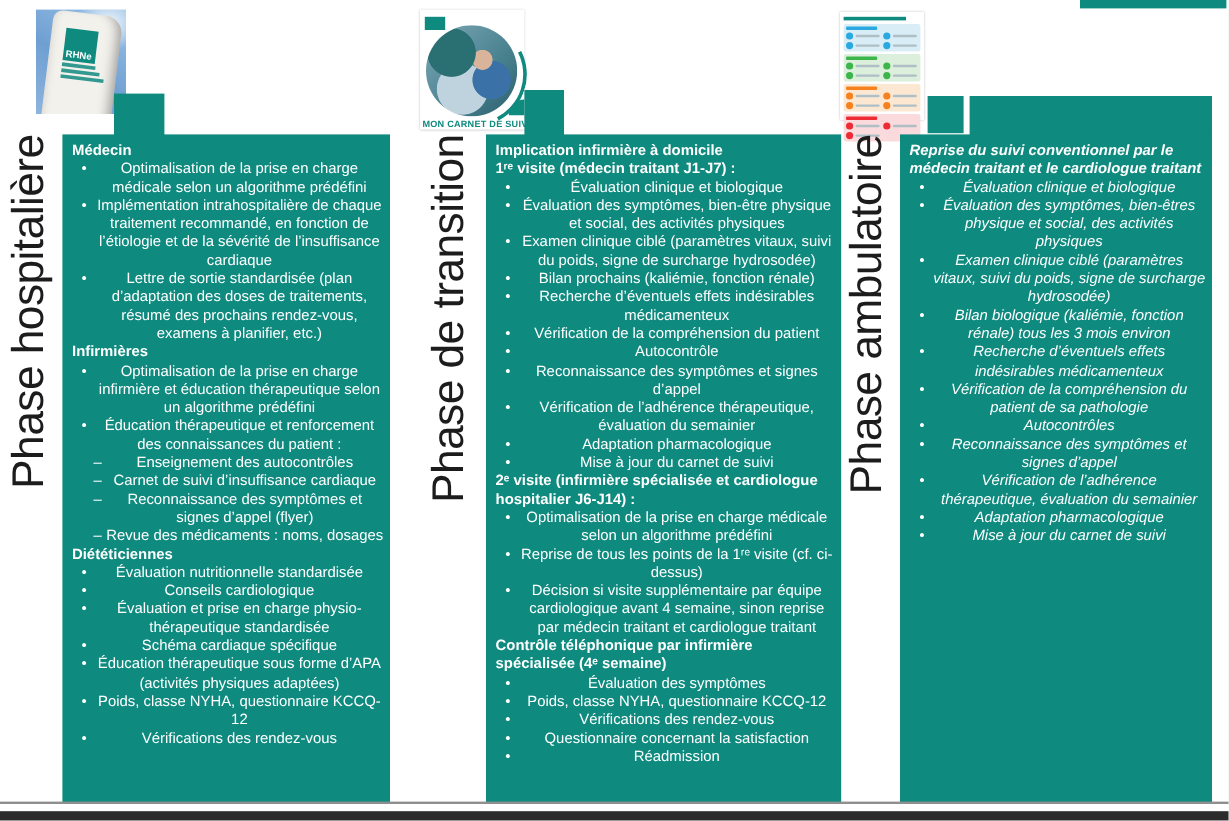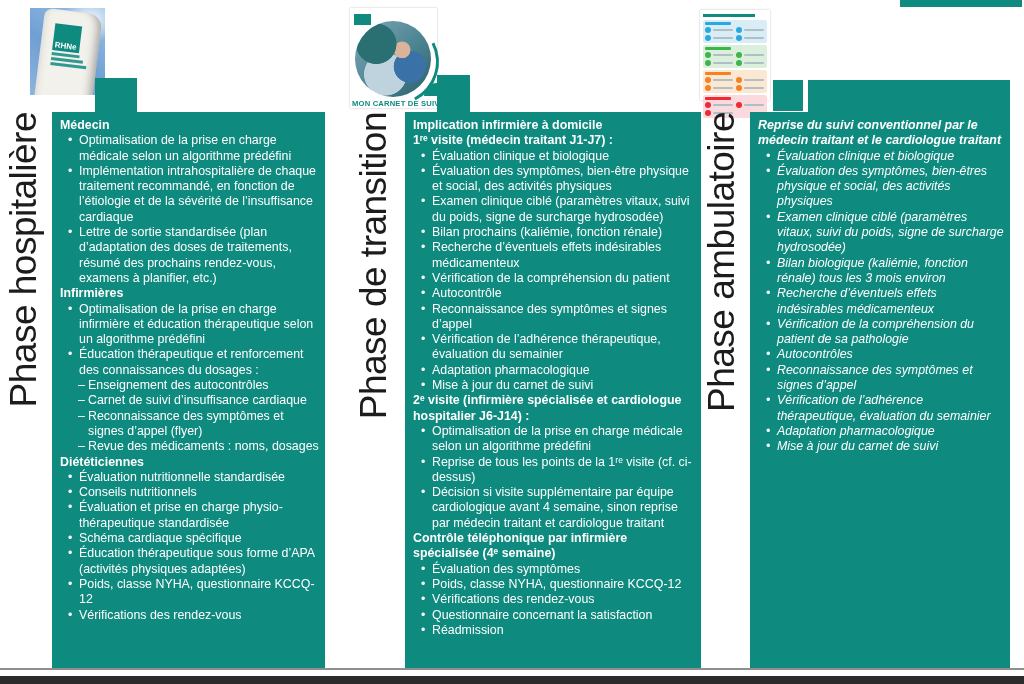--- a/index.html
+++ b/index.html
@@ -21,21 +21,21 @@
   .panel-ext{position:absolute;left:808px;top:80px;width:202px;height:34px;background:#0e8a7f;}
   .sq{position:absolute;background:#0e8a7f;}
   #sq1{left:95px;top:78px;width:42px;height:37px;}
   #sq2{left:437px;top:75px;width:33px;height:40px;}
   #sq3{left:773px;top:80px;width:30px;height:31px;}
 
   .sec-heading{font-weight:bold;font-size:12.4px;line-height:15.3px;}
   .li{display:flex;font-size:12.4px;line-height:15.3px;}
   .li.l1{margin-left:8px;}  .li.l1 .marker{flex:none;width:11px;}
   .li.l2{margin-left:18px;} .li.l2 .marker{flex:none;width:10px;}
-  .li .txt{flex:1;}
+  .li .txt{flex:1;text-align:center;}
 
   
   .rhne{position:absolute;left:30px;top:8px;width:75px;height:87px;overflow:hidden;
         background:linear-gradient(215deg,#9cc3e8 0%,#6f9fd2 55%,#8db4dd 100%);}
   .rhne .cloud{position:absolute;right:-12px;top:-10px;width:55px;height:45px;border-radius:50%;
         background:radial-gradient(closest-side,rgba(255,255,255,.95),rgba(255,255,255,0));}
   .tower{position:absolute;left:9px;top:3px;width:58px;height:98px;background:#f3f1ec;
         transform:rotate(7deg);border-radius:8px 14px 0 0;
         box-shadow:inset -10px 0 10px -7px rgba(0,0,0,.35),inset 6px 0 8px -6px rgba(0,0,0,.15);}
   .rlogo{position:relative;margin:14px 0 0 12px;width:27px;height:27px;background:#0e8a7f;}
@@ -220,21 +220,21 @@
 
   <div class="section">
     <div class="sec-heading">Infirmières</div>
     <div class="sec-list">
           <div class="li l1">
             <span class="marker">•</span>
             <span class="txt">Optimalisation de la prise en charge infirmière et éducation thérapeutique selon un algorithme prédéfini</span>
           </div>
           <div class="li l1">
             <span class="marker">•</span>
-            <span class="txt">Éducation thérapeutique et renforcement des connaissances du dosages :</span>
+            <span class="txt">Éducation thérapeutique et renforcement des connaissances du patient :</span>
           </div>
           <div class="li l2">
             <span class="marker">–</span>
             <span class="txt">Enseignement des autocontrôles</span>
           </div>
           <div class="li l2">
             <span class="marker">–</span>
             <span class="txt">Carnet de suivi d’insuffisance cardiaque</span>
           </div>
           <div class="li l2">
@@ -250,21 +250,21 @@
 
   <div class="section">
     <div class="sec-heading">Diététiciennes</div>
     <div class="sec-list">
           <div class="li l1">
             <span class="marker">•</span>
             <span class="txt">Évaluation nutritionnelle standardisée</span>
           </div>
           <div class="li l1">
             <span class="marker">•</span>
-            <span class="txt">Conseils nutritionnels</span>
+            <span class="txt">Conseils cardiologique</span>
           </div>
         </div>
   </div>
 
   <div class="section">
     <div class="sec-list">
           <div class="li l1">
             <span class="marker">•</span>
             <span class="txt">Évaluation et prise en charge physio-thérapeutique standardisée</span>
           </div>

